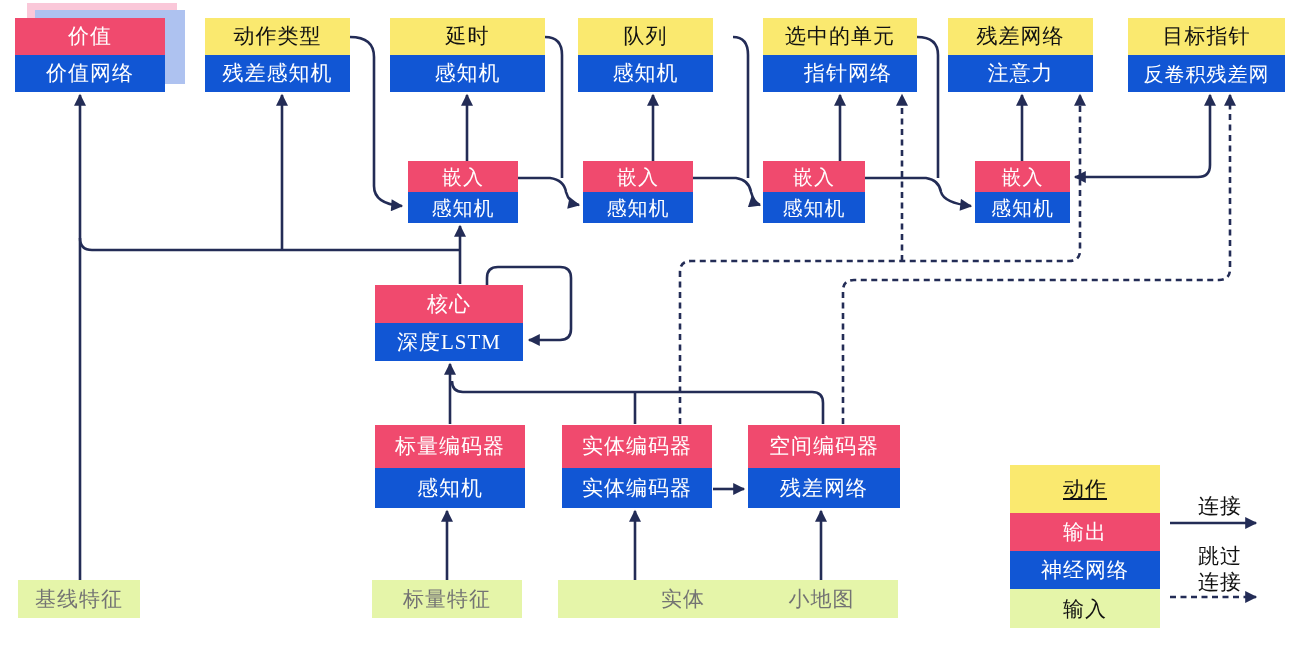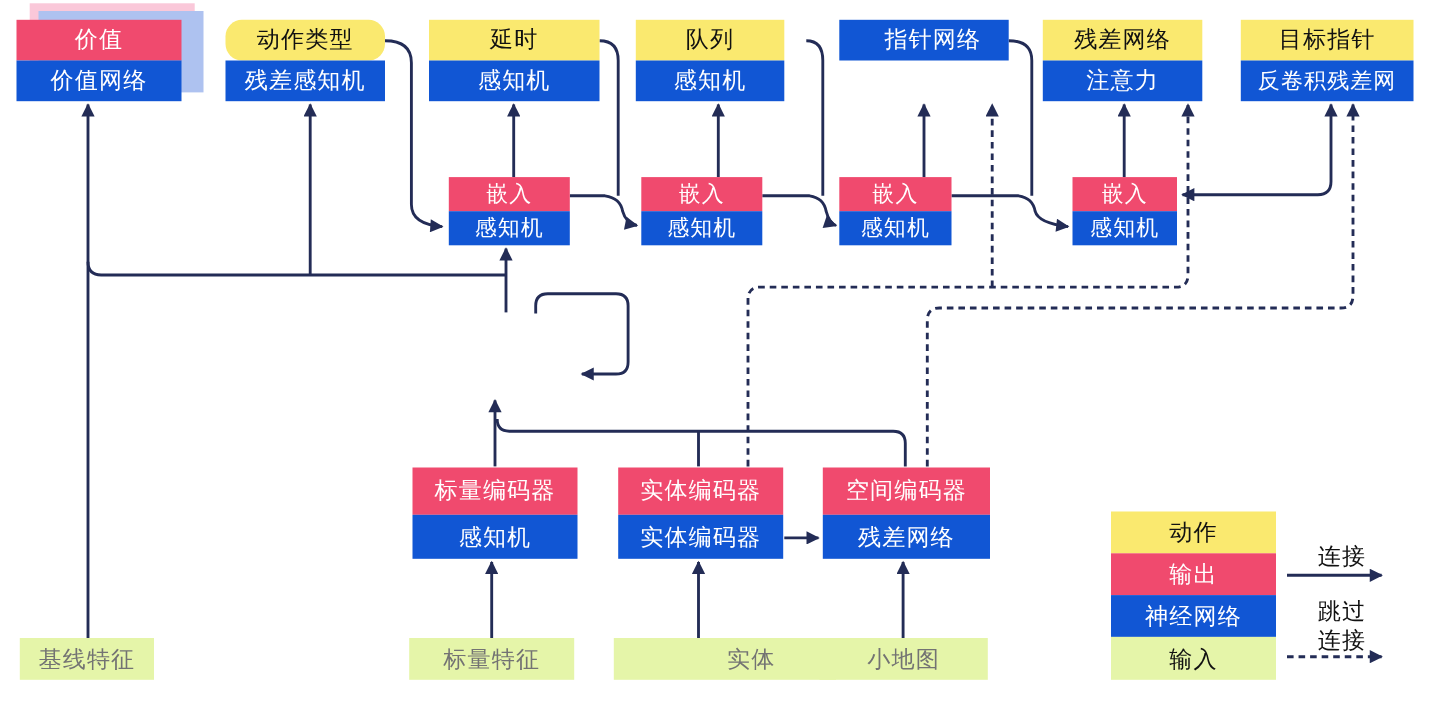--- a/index.html
+++ b/index.html
@@ -70,32 +70,33 @@
       <path d="M 843 424 L 843 291 Q 843 280 854 280 L 1219 280 Q 1230 280 1230 269 L 1230 95" marker-end="url(#ah)"></path>
       <path d="M 1170 597 L 1256 597" marker-end="url(#ah)"></path>
     </g>
   </svg>
 
   <div class="node" style="left:15px;top:18px;width:150px;">
     <div class="row hdr-red" style="height:37px;">价值</div>
     <div class="row body-blue" style="height:37px;">价值网络</div>
   </div>
   <div class="node" style="left:205px;top:18px;width:145px;">
-    <div class="row hdr-yellow" style="height:37px;border-radius:15px;">动作类型</div>
+    <div class="row hdr-yellow" style="height:37px;">动作类型</div>
     <div class="row body-blue" style="height:37px;">残差感知机</div>
   </div>
   <div class="node" style="left:390px;top:18px;width:155px;">
     <div class="row hdr-yellow" style="height:37px;">延时</div>
     <div class="row body-blue" style="height:37px;">感知机</div>
   </div>
   <div class="node" style="left:578px;top:18px;width:135px;">
     <div class="row hdr-yellow" style="height:37px;">队列</div>
     <div class="row body-blue" style="height:37px;">感知机</div>
   </div>
   <div class="node" style="left:763px;top:18px;width:154px;">
+    <div class="row hdr-yellow" style="height:37px;">选中的单元</div>
     <div class="row body-blue" style="height:37px;padding-left:16px;">指针网络</div>
   </div>
   <div class="node" style="left:948px;top:18px;width:145px;">
     <div class="row hdr-yellow" style="height:37px;">残差网络</div>
     <div class="row body-blue" style="height:37px;">注意力</div>
   </div>
   <div class="node" style="left:1128px;top:18px;width:157px;">
     <div class="row hdr-yellow" style="height:37px;">目标指针</div>
     <div class="row body-blue" style="height:37px;font-size:20px;">反卷积残差网</div>
   </div>
@@ -110,41 +111,45 @@
   </div>
   <div class="node" style="left:763px;top:161px;width:102px;">
     <div class="row hdr-red" style="height:31px;font-size:20px;">嵌入</div>
     <div class="row body-blue" style="height:31px;font-size:20px;">感知机</div>
   </div>
   <div class="node" style="left:975px;top:161px;width:95px;">
     <div class="row hdr-red" style="height:31px;font-size:20px;">嵌入</div>
     <div class="row body-blue" style="height:31px;font-size:20px;">感知机</div>
   </div>
 
+  <div class="node" style="left:375px;top:285px;width:148px;">
+    <div class="row hdr-red" style="height:38px;">核心</div>
+    <div class="row body-blue" style="height:38px;">深度LSTM</div>
+  </div>
 
   <div class="node" style="left:375px;top:425px;width:150px;">
     <div class="row hdr-red" style="height:43px;">标量编码器</div>
     <div class="row body-blue" style="height:40px;">感知机</div>
   </div>
   <div class="node" style="left:562px;top:425px;width:150px;">
     <div class="row hdr-red" style="height:43px;">实体编码器</div>
     <div class="row body-blue" style="height:40px;">实体编码器</div>
   </div>
   <div class="node" style="left:748px;top:425px;width:152px;">
     <div class="row hdr-red" style="height:43px;">空间编码器</div>
     <div class="row body-blue" style="height:40px;">残差网络</div>
   </div>
 
   <div class="input-box" style="left:18px;top:580px;width:122px;height:38px;">基线特征</div>
   <div class="input-box" style="left:372px;top:580px;width:150px;height:38px;">标量特征</div>
   <div class="input-box" style="left:558px;top:580px;width:154px;height:38px;padding-left:48px;">实体</div>
   <div class="input-box" style="left:745px;top:580px;width:153px;height:38px;">小地图</div>
 
   <div class="node" style="left:1010px;top:465px;width:150px;">
-    <div class="legend-row hdr-yellow" style="height:38px;">动作</div>
+    <div class="legend-row hdr-yellow" style="height:48px;text-decoration:underline;">动作</div>
     <div class="legend-row hdr-red" style="height:38px;">输出</div>
     <div class="legend-row body-blue" style="height:38px;">神经网络</div>
     <div class="legend-row" style="height:39px;background:#E5F5A9;color:#111111;">输入</div>
   </div>
   <div class="lbl" style="left:1180px;top:493px;width:80px;height:26px;">连接</div>
   <div class="lbl" style="left:1180px;top:543px;width:80px;height:26px;">跳过</div>
   <div class="lbl" style="left:1180px;top:569px;width:80px;height:26px;">连接</div>
 
 </div>
 

